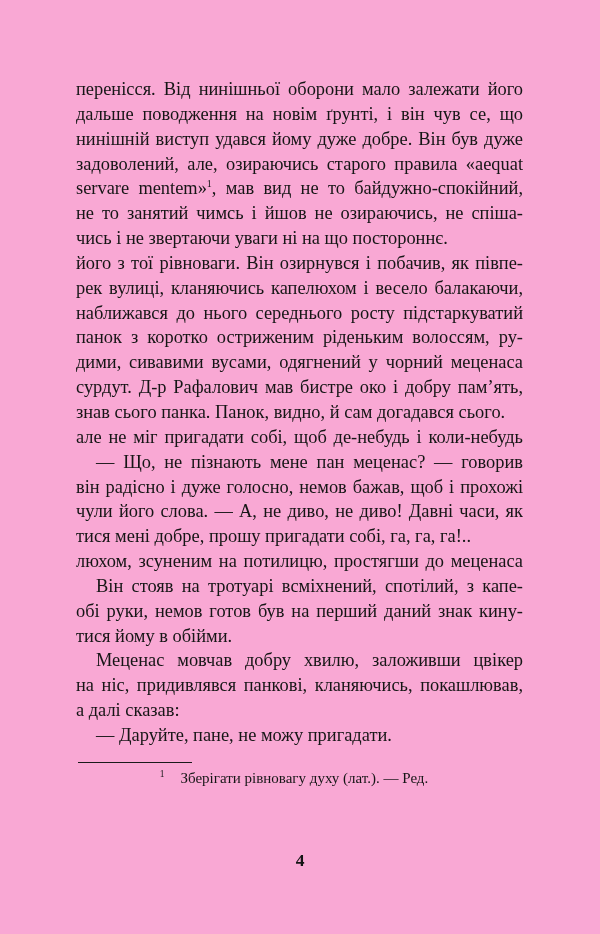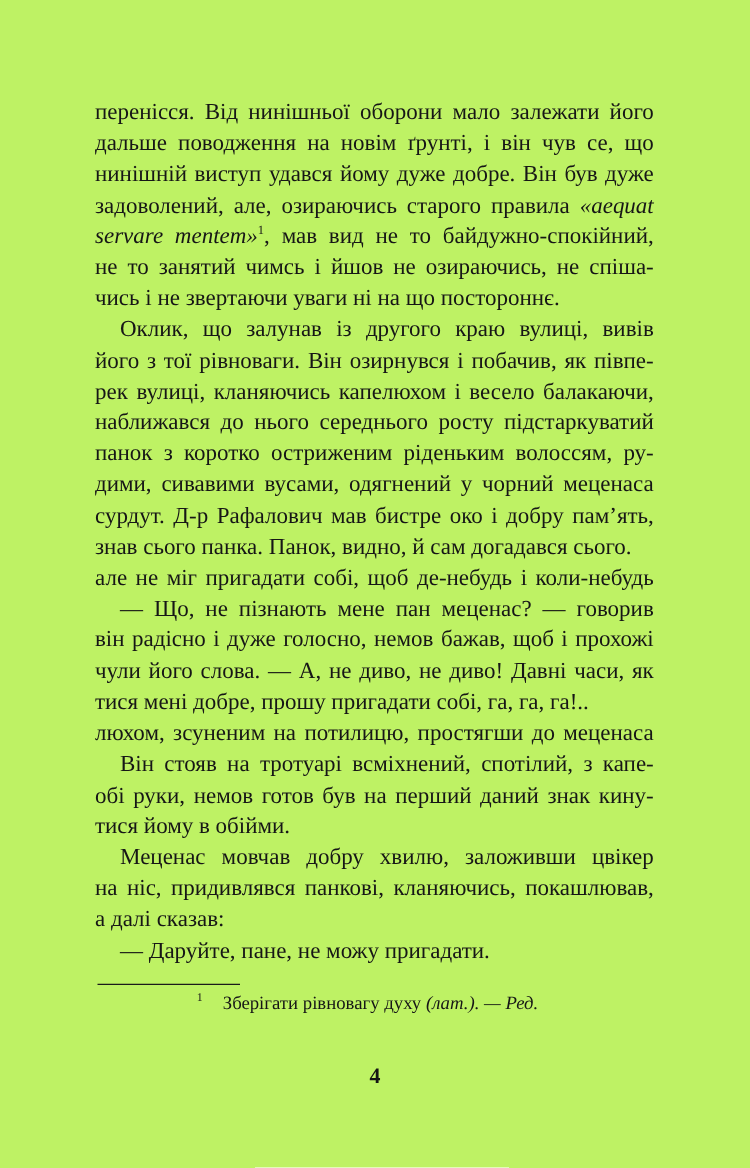--- a/index.html
+++ b/index.html
@@ -1,38 +1,38 @@
 <!DOCTYPE html>
 <html><head>
 <meta charset="utf-8">
 <style>
   html,body{margin:0;padding:0;background:#ffffff;}
   .page{
     position:relative;
     width:600px;height:934px;
-    background:#bef264;
+    background:#f9a8d4;
     font-family:"Liberation Serif","DejaVu Serif",serif;
     color:#161616;
     overflow:hidden;
   }
   .text-block{
     position:absolute;
     left:76px;top:77px;
     width:447px;
     font-size:18.4px;
   }
   .line{
     line-height:24.85px;
     text-align:justify;
     text-align-last:justify;
     white-space:normal;
   }
   .line.last{ text-align-last:left; }
   .line.indent{ text-indent:20px; }
-  .it{ font-style:italic; }
+  .it{ }
   .sup{
     font-size:10px;
     vertical-align:super;
     line-height:0;
   }
   .footnote-rule{
     margin-top:14px;
     margin-left:2px;
     width:114px;
     height:0;
@@ -70,21 +70,20 @@
         <div>
           <div class="line"><span>перенісся. Від нинішньої оборони мало залежати його</span></div>
           <div class="line"><span>дальше поводження на новім ґрунті, і він чув се, що</span></div>
           <div class="line"><span>нинішній виступ удався йому дуже добре. Він був дуже</span></div>
           <div class="line"><span>задоволений, але, озираючись старого правила </span><span class="it">«aequat</span></div>
           <div class="line"><span class="it">servare mentem»</span><span class="sup">1</span><span>, мав вид не то байдужно-спокійний,</span></div>
           <div class="line"><span>не то занятий чимсь і йшов не озираючись, не спіша-</span></div>
           <div class="line last"><span>чись і не звертаючи уваги ні на що постороннє.</span></div>
         </div>
         <div>
-          <div class="line indent"><span>Оклик, що залунав із другого краю вулиці, вивів</span></div>
           <div class="line"><span>його з тої рівноваги. Він озирнувся і побачив, як півпе-</span></div>
           <div class="line"><span>рек вулиці, кланяючись капелюхом і весело балакаючи,</span></div>
           <div class="line"><span>наближався до нього середнього росту підстаркуватий</span></div>
           <div class="line"><span>панок з коротко остриженим ріденьким волоссям, ру-</span></div>
           <div class="line"><span>дими, сивавими вусами, одягнений у чорний меценаса</span></div>
           <div class="line"><span>сурдут. Д-р Рафалович мав бистре око і добру пам’ять,</span></div>
           <div class="line last"><span>знав сього панка. Панок, видно, й сам догадався сього.</span></div>
           <div class="line"><span>але не міг пригадати собі, щоб де-небудь і коли-небудь</span></div>
         </div>
         <div>

